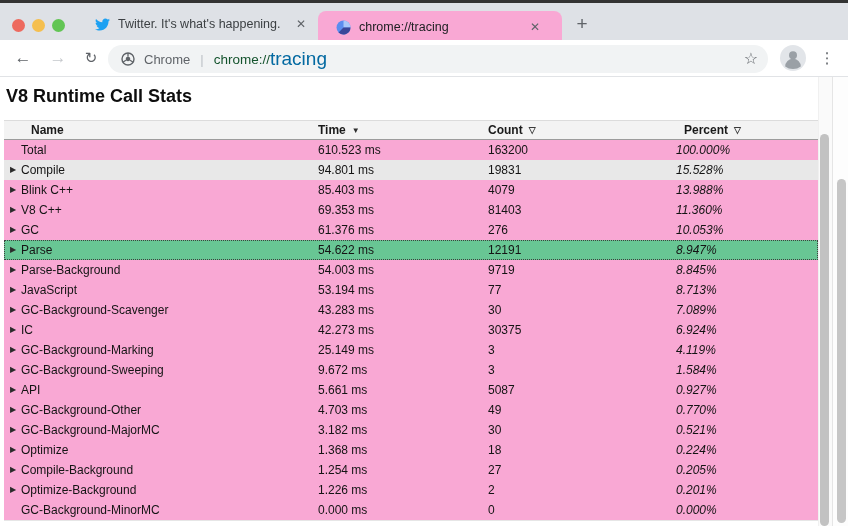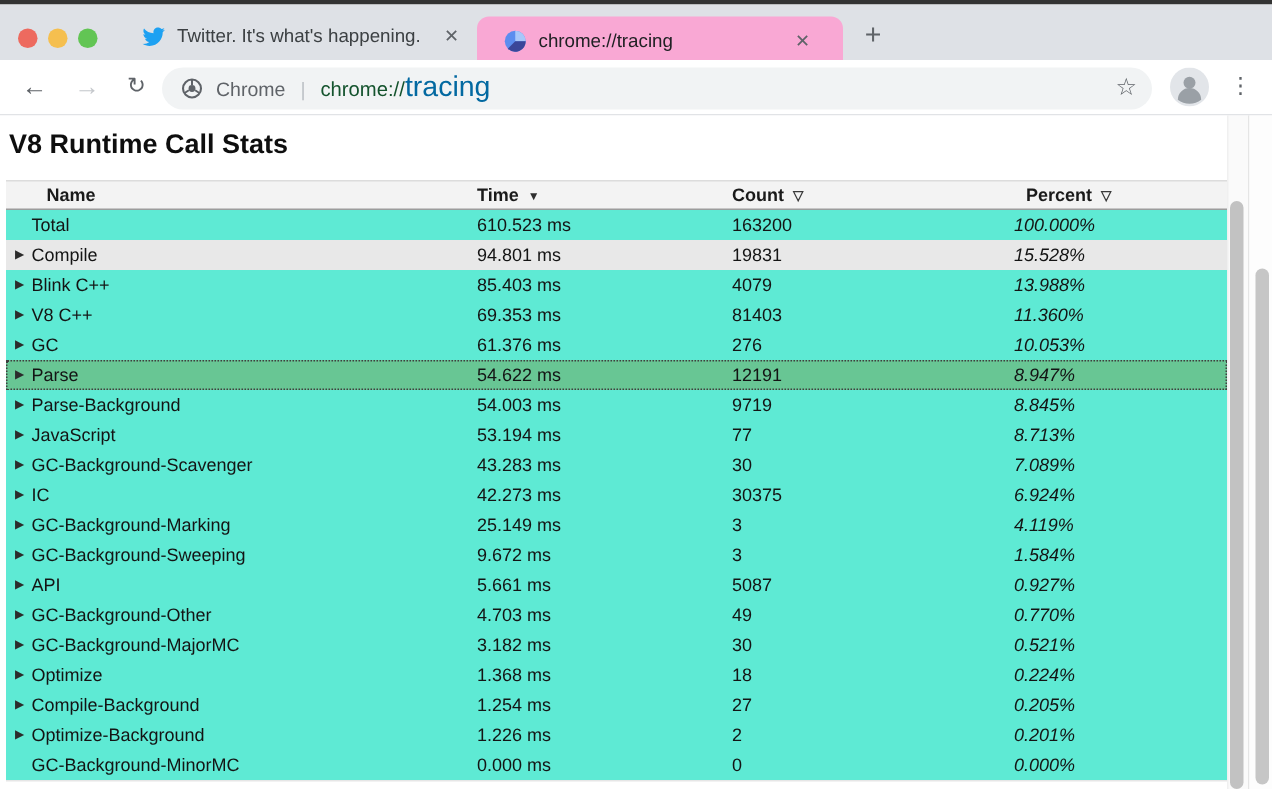--- a/index.html
+++ b/index.html
@@ -46,21 +46,21 @@
   .page-title{position:absolute;left:6px;top:9px;font-size:18px;font-weight:bold;color:#0e0e0e;}
   .rcs-table{position:absolute;left:4px;top:43px;width:814px;border-bottom:1px solid #e6e6e6;}
   .thead{position:relative;height:18px;line-height:18px;background:#f3f3f3;border-top:1px solid #dcdcdc;border-bottom:1px solid #9c9c9c;font-size:12px;font-weight:bold;color:#1a1a1a;}
   .hcell{position:absolute;top:0;white-space:nowrap;}
   .h-name{left:11px;margin-left:16px;}
   .h-time{left:314px;}
   .h-count{left:484px;}
   .h-percent{left:650px;padding-left:30px;}
   .arrow-filled{font-size:8px;color:#2e2e2e;margin-left:6px;vertical-align:1px;}
   .arrow-outline{font-size:9px;color:#3a3a3a;margin-left:6px;vertical-align:1px;}
-  .row{position:relative;height:20px;line-height:20px;font-size:12px;color:#141414;background:#5eead4;box-sizing:border-box;}
+  .row{position:relative;height:20px;line-height:20px;font-size:12px;color:#141414;background:#f9a8d4;box-sizing:border-box;}
   .row.row-hover{background:var(--hover-row,#e8e8e8);}
   .row.row-selected{background:var(--selected-row,#68c694);outline:1px dotted #3f3f3f;outline-offset:-1px;}
   .cell-name{position:absolute;left:6px;top:0;display:flex;align-items:center;height:20px;white-space:nowrap;}
   .expander{width:11px;font-size:8px;color:#2b2b2b;flex:0 0 auto;}
   .cell-time{position:absolute;left:314px;top:0;white-space:nowrap;}
   .cell-count{position:absolute;left:484px;top:0;white-space:nowrap;}
   .cell-percent{position:absolute;left:672px;top:0;white-space:nowrap;font-style:italic;}
   
   .sb-inner-track{position:absolute;left:818px;top:77px;width:14px;height:449px;background:#fafafa;border-left:1px solid #f0f0f0;box-sizing:border-box;}
   .sb-inner-thumb{position:absolute;left:820px;top:134px;width:9px;height:392px;border-radius:5px;background:#c2c2c2;}

